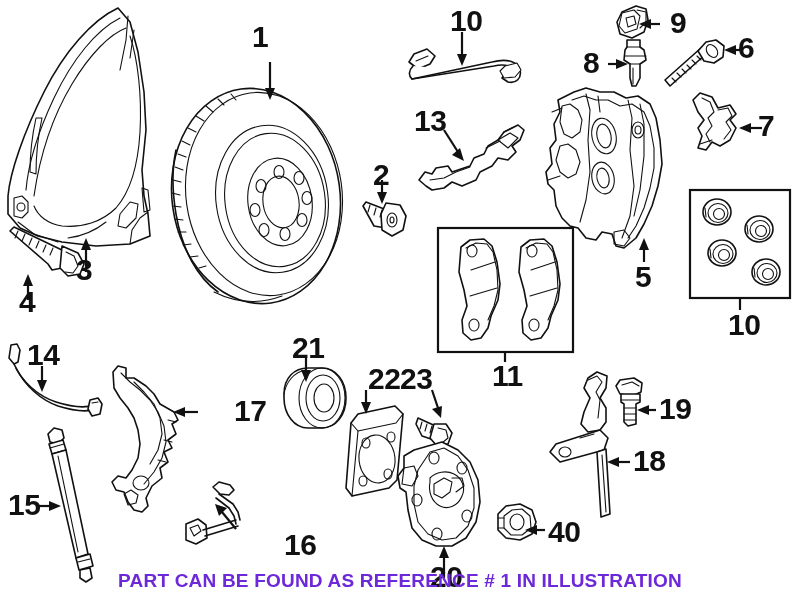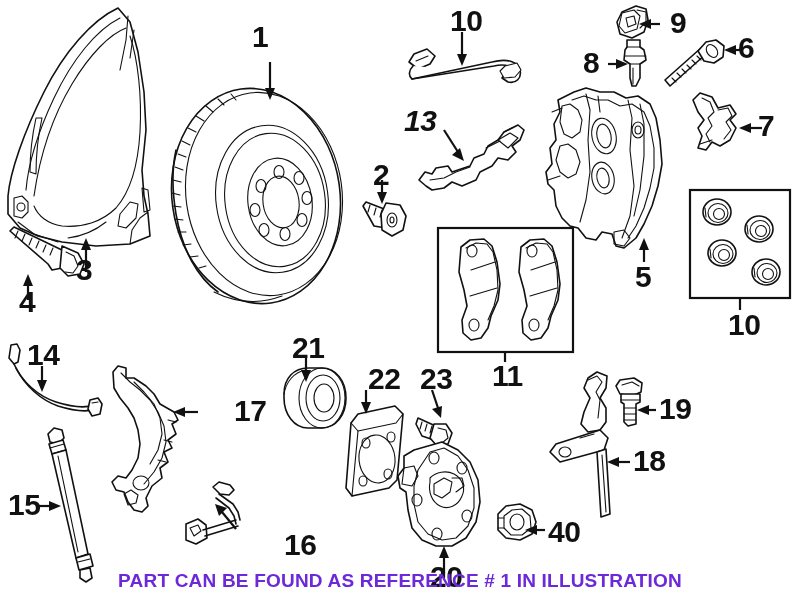--- a/index.html
+++ b/index.html
@@ -530,28 +530,28 @@
   <div class="callout-label" style="left:76px;  top:255px;">3</div>
   <div class="callout-label" style="left:19px;  top:287px;">4</div>
   <div class="callout-label" style="left:635px; top:262px;">5</div>
   <div class="callout-label" style="left:738px; top:33px;">6</div>
   <div class="callout-label" style="left:758px; top:111px;">7</div>
   <div class="callout-label" style="left:583px; top:48px;">8</div>
   <div class="callout-label" style="left:670px; top:8px;">9</div>
   <div class="callout-label" style="left:728px; top:310px;">10</div>
   <div class="callout-label" style="left:492px; top:361px;">11</div>
   <div class="callout-label" style="left:450px; top:6px;">10</div>
-  <div class="callout-label" style="left:404px; top:106px;font-style:italic;">13</div>
+  <div class="callout-label" style="left:414px; top:106px;">13</div>
   <div class="callout-label" style="left:27px;  top:340px;">14</div>
   <div class="callout-label" style="left:8px;   top:490px;">15</div>
   <div class="callout-label" style="left:236px; top:530px;margin-left:48px;">16</div>
   <div class="callout-label" style="left:202px; top:396px;margin-left:32px;">17</div>
   <div class="callout-label" style="left:633px; top:446px;">18</div>
   <div class="callout-label" style="left:659px; top:394px;">19</div>
   <div class="callout-label" style="left:430px; top:562px;">20</div>
   <div class="callout-label" style="left:292px; top:333px;">21</div>
   <div class="callout-label" style="left:352px; top:364px;margin-left:16px;">22</div>
-  <div class="callout-label" style="left:420px; top:364px;">23</div>
+  <div class="callout-label" style="left:400px; top:364px;">23</div>
   <div class="callout-label" style="left:548px; top:517px;">40</div>
 
   <div class="footer-note">PART CAN BE FOUND AS REFERENCE # 1 IN ILLUSTRATION</div>
 
 </div>
 
 </body></html>

